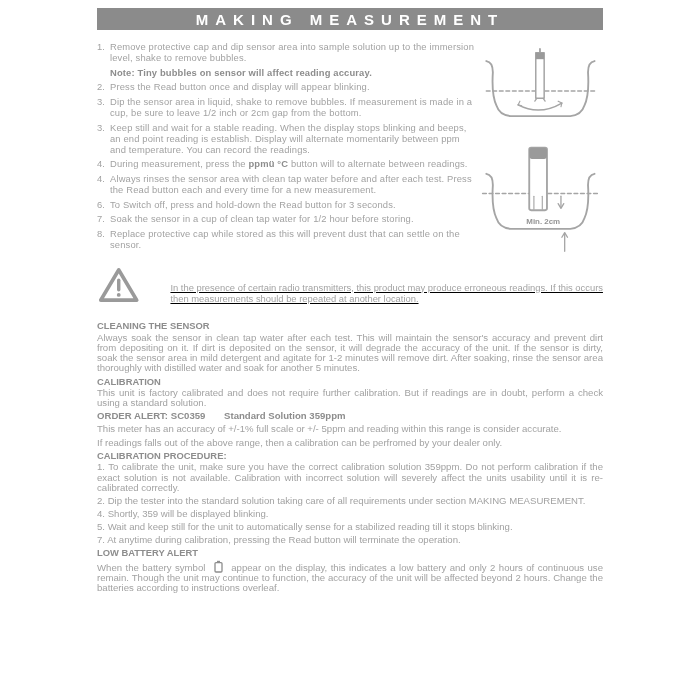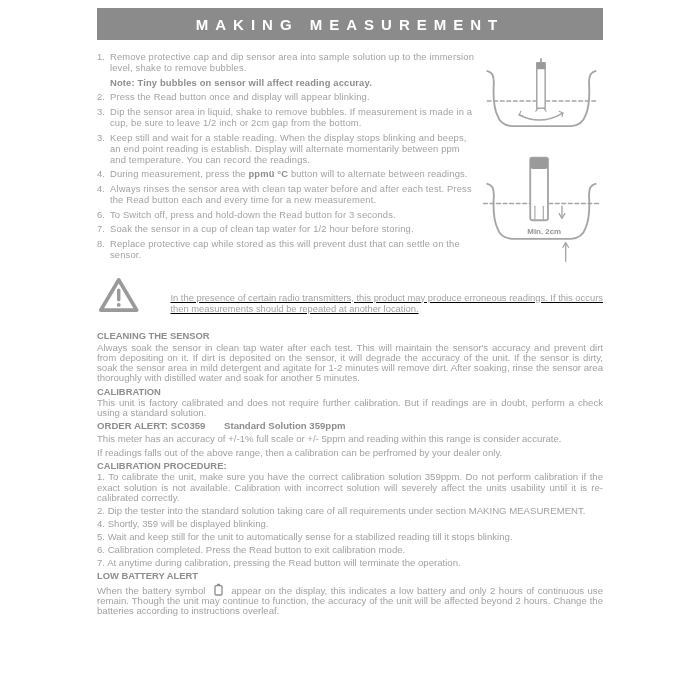--- a/index.html
+++ b/index.html
@@ -1,29 +1,29 @@
 <!DOCTYPE html>
 <html><head>
 <meta charset="utf-8">
 <style>
   html,body{margin:0;padding:0;background:#fff;}
   .page{width:700px;height:700px;overflow:hidden;background:#ffffff;
         font-family:"Liberation Sans", sans-serif;position:relative;}
   .inner{padding:8px 97px 0 97px;}
-  .bar{height:32px;background:#8b8b8b;color:#ffffff;display:flex;align-items:center;
+  .bar{height:22px;background:#8b8b8b;color:#ffffff;display:flex;align-items:center;
        justify-content:center;font-weight:bold;font-size:15px;letter-spacing:7px;}
   .bar2{margin-top:12px;}
   .measure-row{display:flex;margin-top:11px;}
   .steps{width:380px;font-size:9.4px;line-height:1.18;color:#a2a2a2;letter-spacing:0.15px;}
   .step{display:flex;margin-bottom:3.5px;}
   .step.note{padding-left:13px;}
   .step-num{flex:0 0 13px;}
   .step-text{flex:1;}
   .b{font-weight:bold;color:#8d8d8d;}
-  .diagrams{flex:1;display:flex;flex-direction:column;align-items:center;}
+  .diagrams{flex:1;display:flex;flex-direction:column;align-items:flex-start;}
   .warning-row{display:flex;align-items:flex-end;margin-top:5px;gap:30px;text-decoration:underline;}
   .warning-text{font-size:9.4px;line-height:1.25;color:#a2a2a2;width:458px;margin-top:5px;}
   .maint{margin-top:16px;font-size:9.6px;line-height:1.07;color:#a2a2a2;}
   .m-heading{font-weight:bold;color:#8d8d8d;margin:3px 0 1.5px;font-size:9.4px;}
   .m-para{margin:0 0 2.8px;text-align:justify;}
   .m-para .b{color:#8d8d8d;}
   .batt{vertical-align:-2px;margin:0 3px;}
   svg text{font-family:"Liberation Sans", sans-serif;}
 </style>
 </head>
@@ -129,21 +129,20 @@
         <div class="m-heading">CALIBRATION</div>
         <div class="m-para"><span>This unit is factory calibrated and does not require further calibration.  But if readings are in doubt, perform a check using a standard solution.</span></div>
         <div class="m-para"><span class="b">ORDER ALERT: SC0359</span><span>&nbsp;&nbsp;&nbsp;&nbsp;&nbsp;&nbsp;&nbsp;</span><span class="b">Standard Solution 359ppm</span></div>
         <div class="m-para"><span>This meter has an accuracy of +/-1% full scale or  +/- 5ppm and reading within this range is consider accurate.</span></div>
         <div class="m-para"><span>If readings falls out of the above range, then a calibration can be perfromed by your dealer only.</span></div>
         <div class="m-heading">CALIBRATION PROCEDURE:</div>
         <div class="m-para"><span>1. To calibrate the unit, make sure you have the correct calibration solution 359ppm.  Do not perform calibration if the exact solution is not available.  Calibration with incorrect solution will severely affect the units usability until it is re-calibrated correctly.</span></div>
         <div class="m-para"><span>2. Dip the tester into the standard solution taking care of all requirements under section MAKING MEASUREMENT.</span></div>
         <div class="m-para"><span>4. Shortly, 359 will be displayed blinking.</span></div>
         <div class="m-para"><span>5. Wait and keep still for the unit to automatically sense for a stabilized reading till it stops blinking.</span></div>
-        <div class="m-para"><span>6. Calibration completed.  Press the Read button to exit calibration mode.</span></div>
         <div class="m-para"><span>7. At anytime during calibration, pressing the Read button will terminate the operation.</span></div>
         <div class="m-heading">LOW BATTERY ALERT</div>
         <div class="m-para"><span>When the battery symbol </span><svg class="batt" width="13" height="13" viewBox="0 0 13 13">
     <rect x="3" y="2.6" width="7" height="9.4" rx="1" fill="none" stroke="#8d8d8d" stroke-width="1.3"></rect>
     <rect x="5" y="0.8" width="3" height="2" fill="#8d8d8d"></rect>
   </svg><span> appear on the display, this indicates a low battery and only 2 hours of continuous use remain.  Though the unit may continue to function, the accuracy of the unit will be affected beyond 2 hours.  Change the batteries according to instructions overleaf.</span></div>
       </div>
 
   </div>
 </div>

